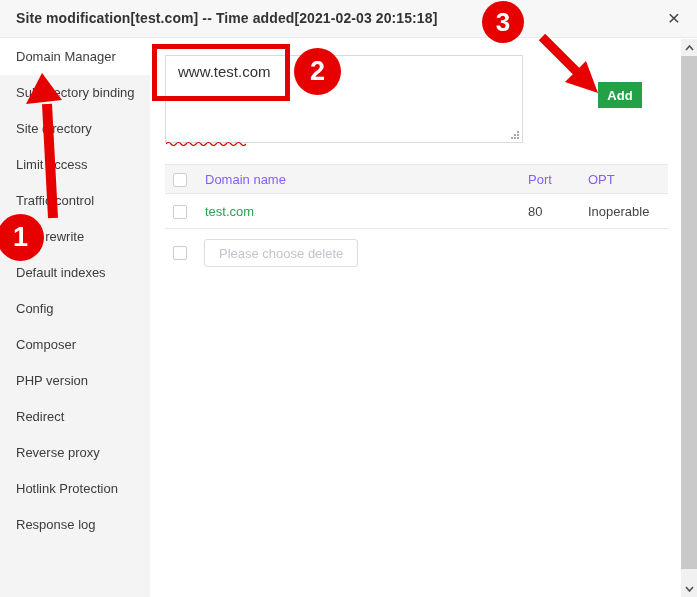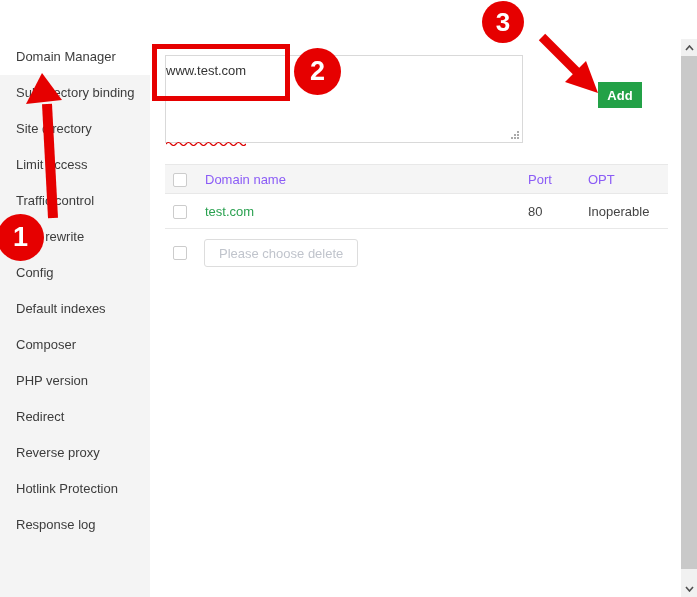--- a/index.html
+++ b/index.html
@@ -18,21 +18,21 @@
   
   .sidebar { position:absolute; left:0; top:39px; width:150px; height:558px; background:#f4f4f4; }
   .side-item { height:36px; line-height:36px; padding-left:16px; font-size:13px;
     color:#3c3c3c; cursor:pointer; white-space:nowrap; }
   .side-item.active { background:#fff; }
 
   
   .main { position:absolute; left:150px; top:39px; width:531px; height:558px; background:#fff; }
 
   .domain-box { position:absolute; left:15px; top:16px; width:358px; height:88px;
-    border:1px solid #d9d9d9; background:#fff; padding:7px 0; font-size:13px; color:#333;
+    border:1px solid #d9d9d9; background:#fff; padding:7px 12px; font-size:15px; color:#333;
     cursor:text; }
   .domain-text { position:relative; display:inline-block; }
   .squiggle { position:absolute; left:0; bottom:-4px; }
   .resize-grip { position:absolute; right:2px; bottom:2px; }
 
   .add-btn { position:absolute; left:448px; top:43px; width:44px; height:26px;
     background:#23a147; color:#fff; border:none; border-radius:0; font-size:13px;
     font-weight:bold; font-family:"Liberation Sans", sans-serif; cursor:pointer; }
 
   
@@ -74,30 +74,34 @@
   .ann-circle.c1 { left:-3px; top:214px; width:47px; height:47px; font-size:27px; }
   .ann-circle.c2 { left:294px; top:48px; width:47px; height:47px; font-size:27px; }
   .ann-circle.c3 { left:482px; top:1px; width:42px; height:42px; font-size:26px; }
   .overlay-svg { position:absolute; left:0; top:0; width:697px; height:597px; pointer-events:none; }
 </style>
 </head>
 <body>
 
 <div class="app">
 
+  <div class="titlebar">
+    <span class="title">Site modification[test.com] -- Time added[2021-02-03 20:15:18]</span>
+    <span class="close">×</span>
+  </div>
 
   <div class="sidebar">
     <div class="side-item active">Domain Manager</div>
     <div class="side-item">Subdirectory binding</div>
     <div class="side-item">Site directory</div>
     <div class="side-item">Limit access</div>
     <div class="side-item">Traffic control</div>
     <div class="side-item">URL rewrite</div>
+    <div class="side-item">Default indexes</div>
     <div class="side-item">Config</div>
-    <div class="side-item">Default indexes</div>
     <div class="side-item">Composer</div>
     <div class="side-item">PHP version</div>
     <div class="side-item">Redirect</div>
     <div class="side-item">Reverse proxy</div>
     <div class="side-item">Hotlink Protection</div>
     <div class="side-item">Response log</div>
   </div>
 
   <div class="main">
 

